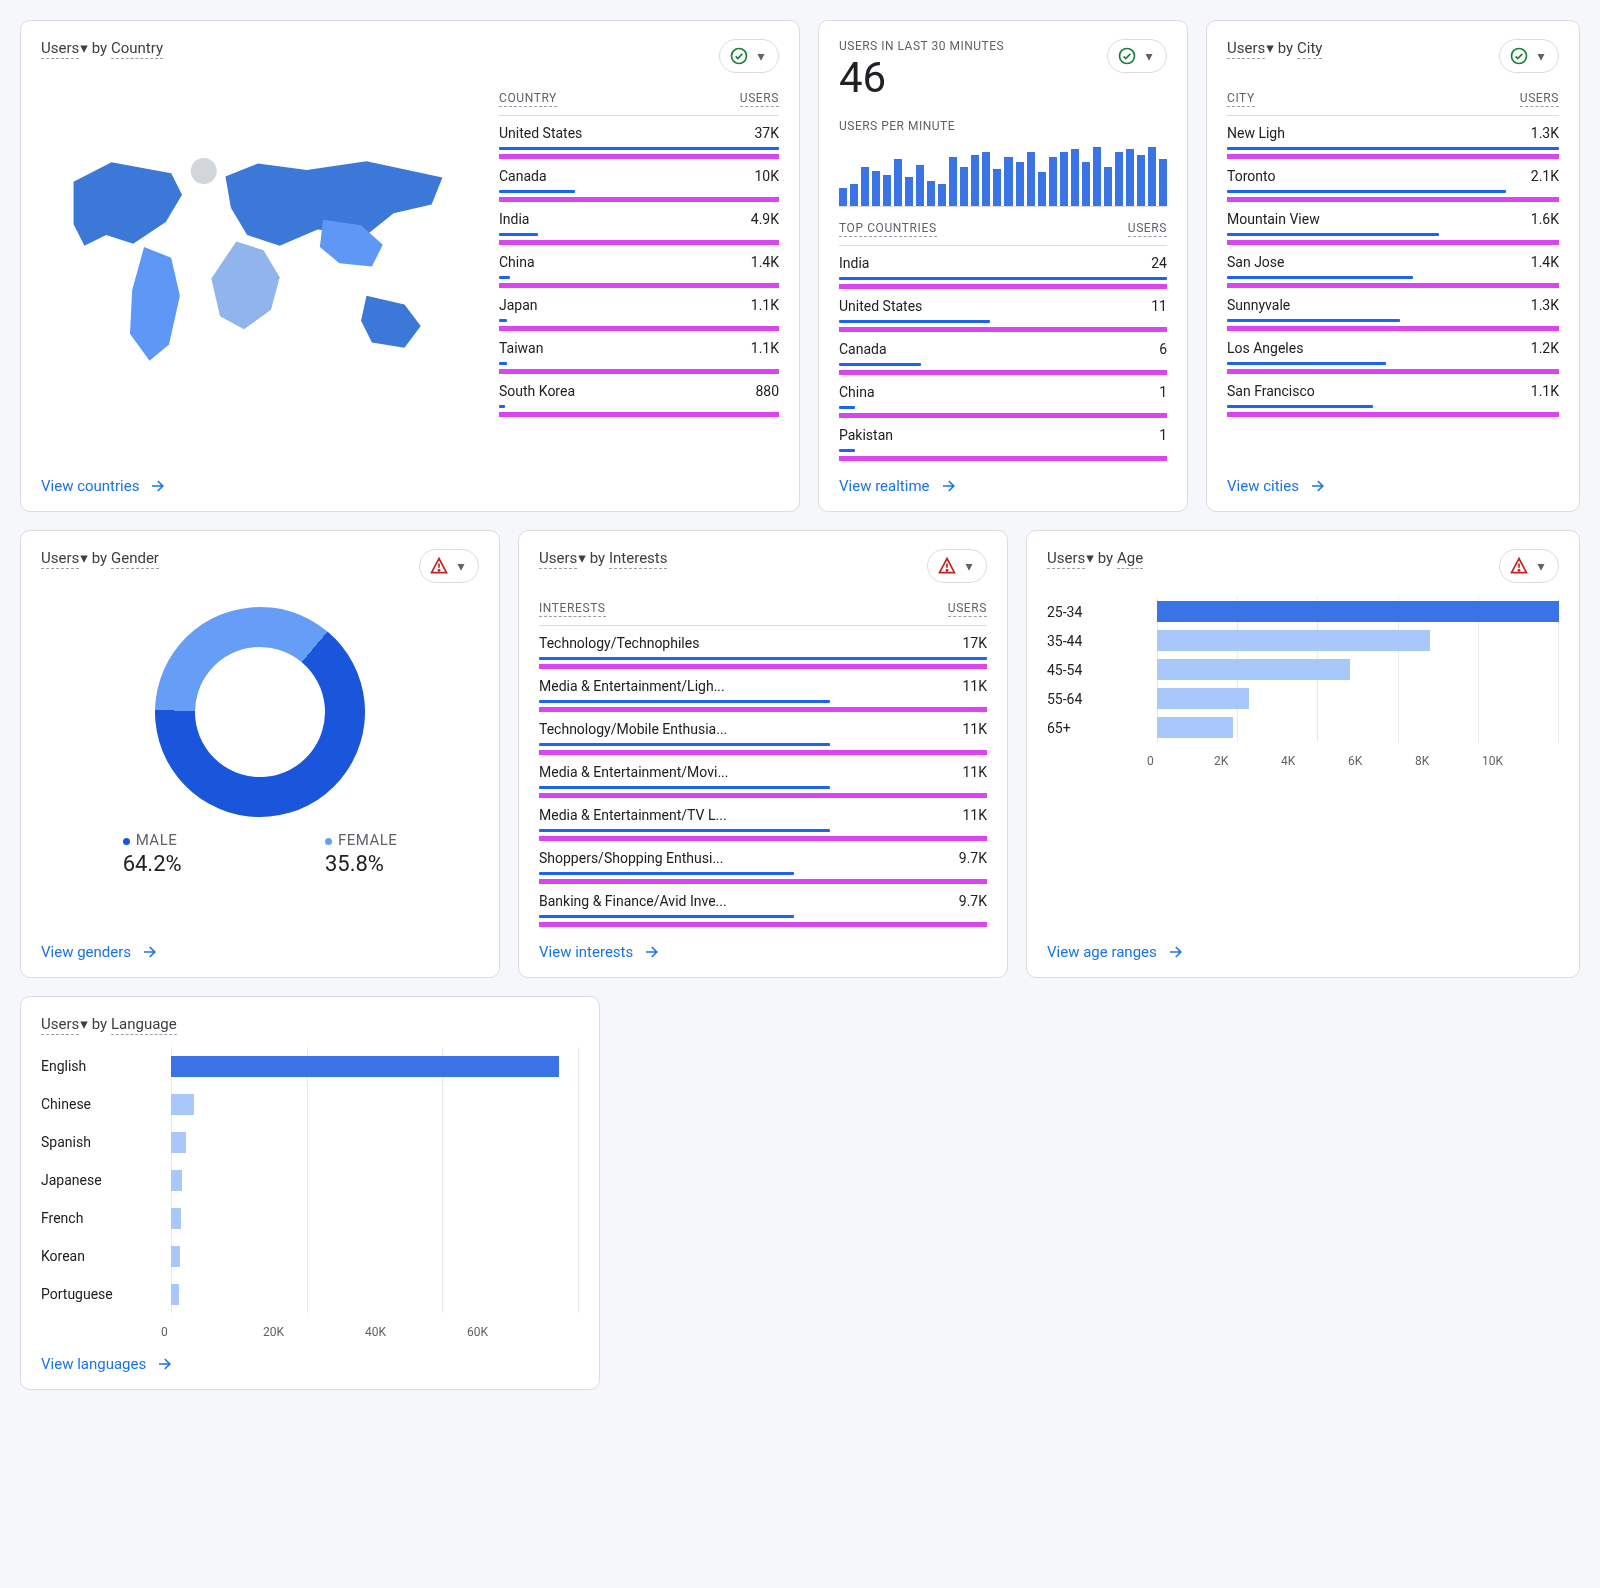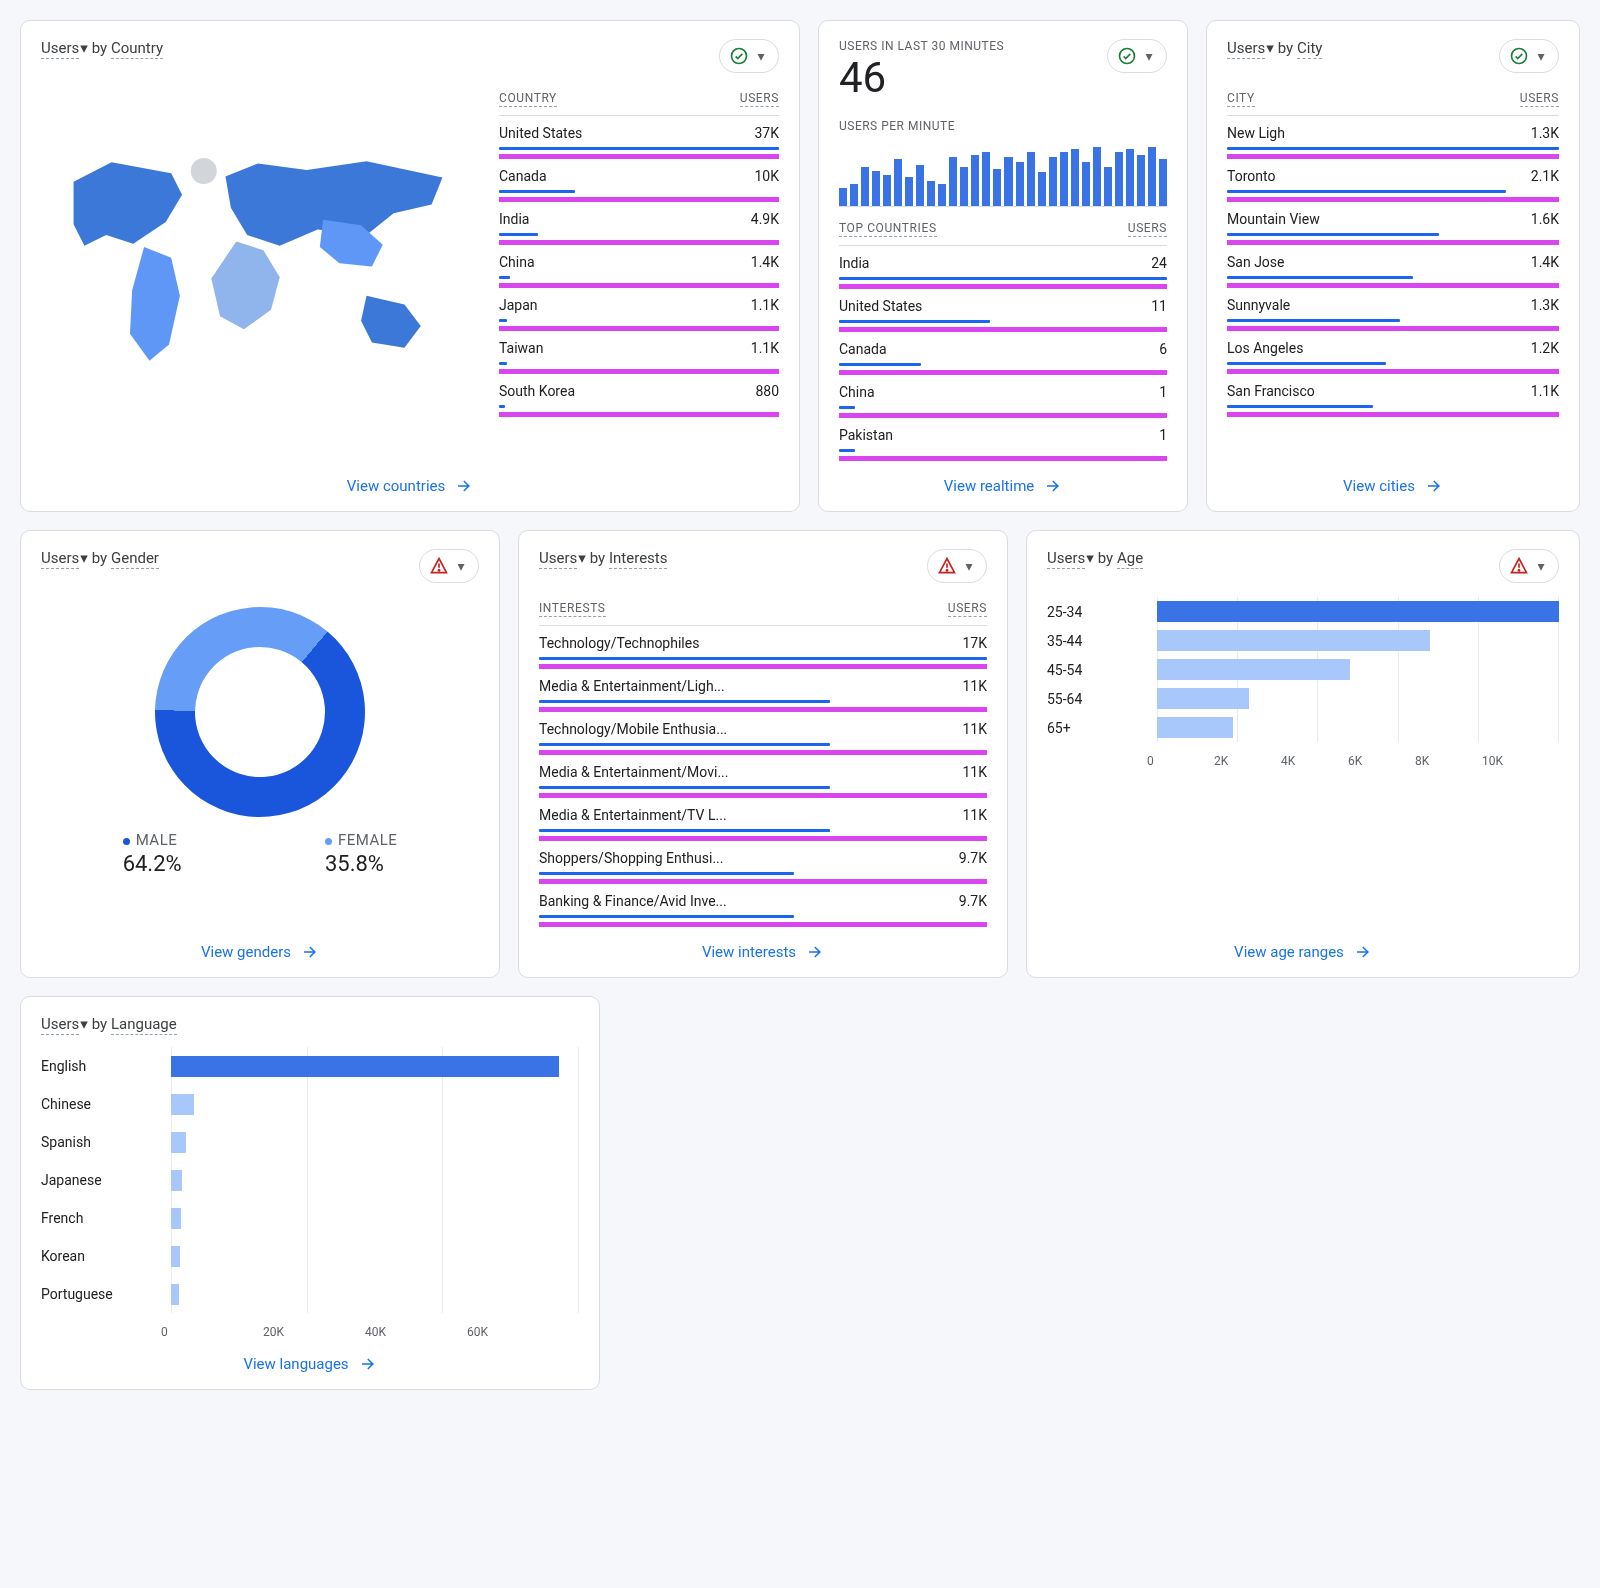--- a/index.html
+++ b/index.html
@@ -50,21 +50,21 @@
     display:flex;justify-content:space-between;
     font-size:12px;letter-spacing:.6px;color:var(--muted);
     padding:4px 0 8px;border-bottom:1px solid var(--border);
   }
   .th{border-bottom:1px dashed #9aa0a6;padding-bottom:1px}
   .data-row{border-bottom:5px solid #d946ef;padding:9px 0 4px}
   .data-row .line1{display:flex;justify-content:space-between;font-size:14px;color:#202124}
   .bar-track{height:3px;margin-top:6px;background:transparent;width:100%}
   .bar-fill{height:3px;background:var(--blue);border-radius:1px}
   .card-footer{
-    margin-top:auto;padding-top:16px;text-align:center
+    margin-top:auto;padding-top:16px;text-align:left
   }
   .view-link{
     color:var(--link);font-size:15px;text-decoration:none;display:inline-flex;align-items:center;gap:10px
   }
   .view-link svg{width:18px;height:18px}
   
   .rt-label{font-size:12px;letter-spacing:.5px;color:var(--muted)}
   .rt-big{font-size:42px;font-weight:400;color:#202124;line-height:1;margin:4px 0 20px}
   .spark{display:flex;align-items:flex-end;height:60px;gap:3px;border-bottom:1px solid var(--border);padding-bottom:0;margin-bottom:10px}
   .spark div{flex:1;background:#3973e6}

